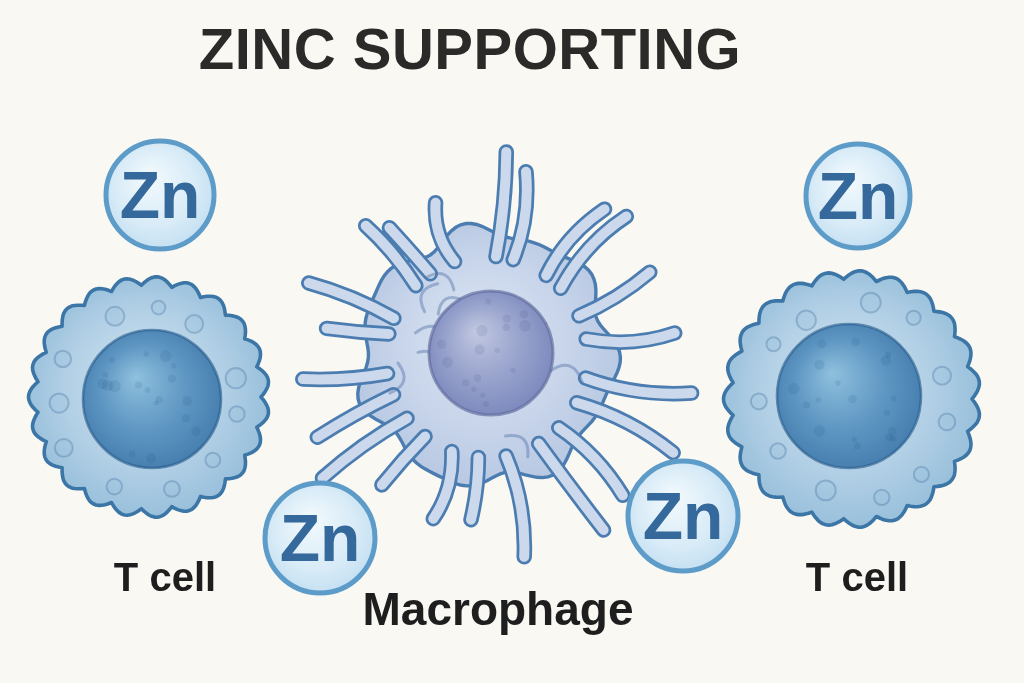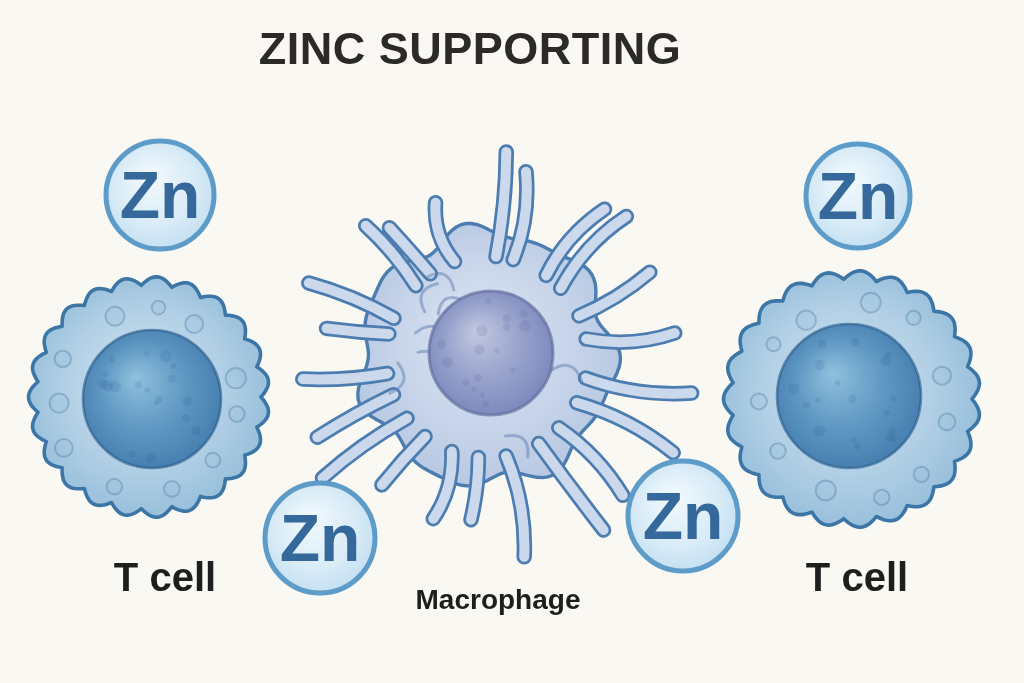--- a/index.html
+++ b/index.html
@@ -6,30 +6,30 @@
   .canvas{
     position:relative;
     width:1024px;height:683px;
     background:var(--background,#faf8f3);
     overflow:hidden;
     font-family:"Liberation Sans",sans-serif;
   }
   .art{position:absolute;left:0;top:0;}
   .title{
     position:absolute;left:470px;top:24px;transform:translateX(-50%);
-    text-align:left;font-weight:bold;font-size:45px;line-height:50px;
+    text-align:left;font-weight:bold;font-size:58px;line-height:50px;
     letter-spacing:.5px;color:var(--title-text,#2b2a28);white-space:nowrap;
   }
   .cell-label{
     position:absolute;transform:translateX(-50%);
     font-weight:600;color:var(--label-text,#1e1e1e);
     line-height:1;white-space:nowrap;
   }
   .label-tcell-left{left:165px;top:557px;font-size:40px;}
-  .label-macrophage{left:498px;top:586px;font-size:28px;}
+  .label-macrophage{left:498px;top:586px;font-size:46px;}
   .label-tcell-right{left:857px;top:557px;font-size:40px;}
   .zn-circle{fill:url(#znGrad);stroke:var(--zn-ring,#5d9bc9);stroke-width:5;}
   .zn-text{
     font-family:"Liberation Sans",sans-serif;font-weight:bold;font-size:66px;
     fill:var(--zn-symbol,#35699c);text-anchor:middle;
   }
 </style>
 </head>
 <body>
 

